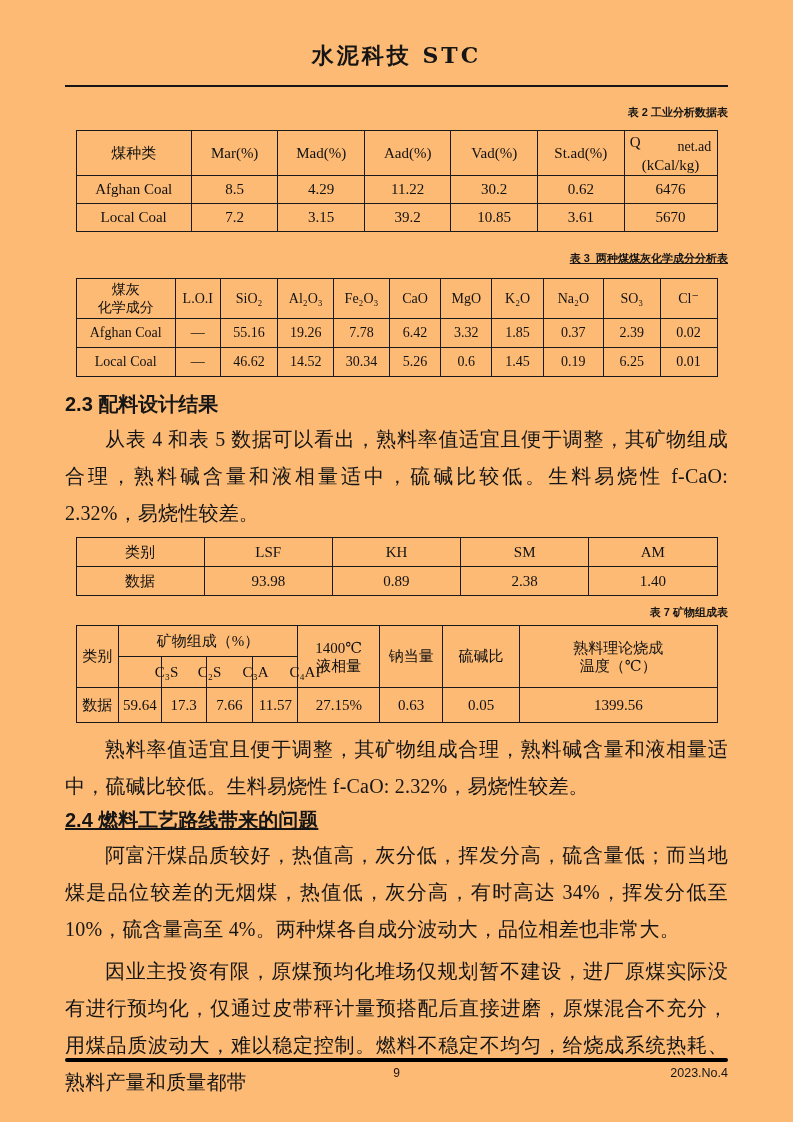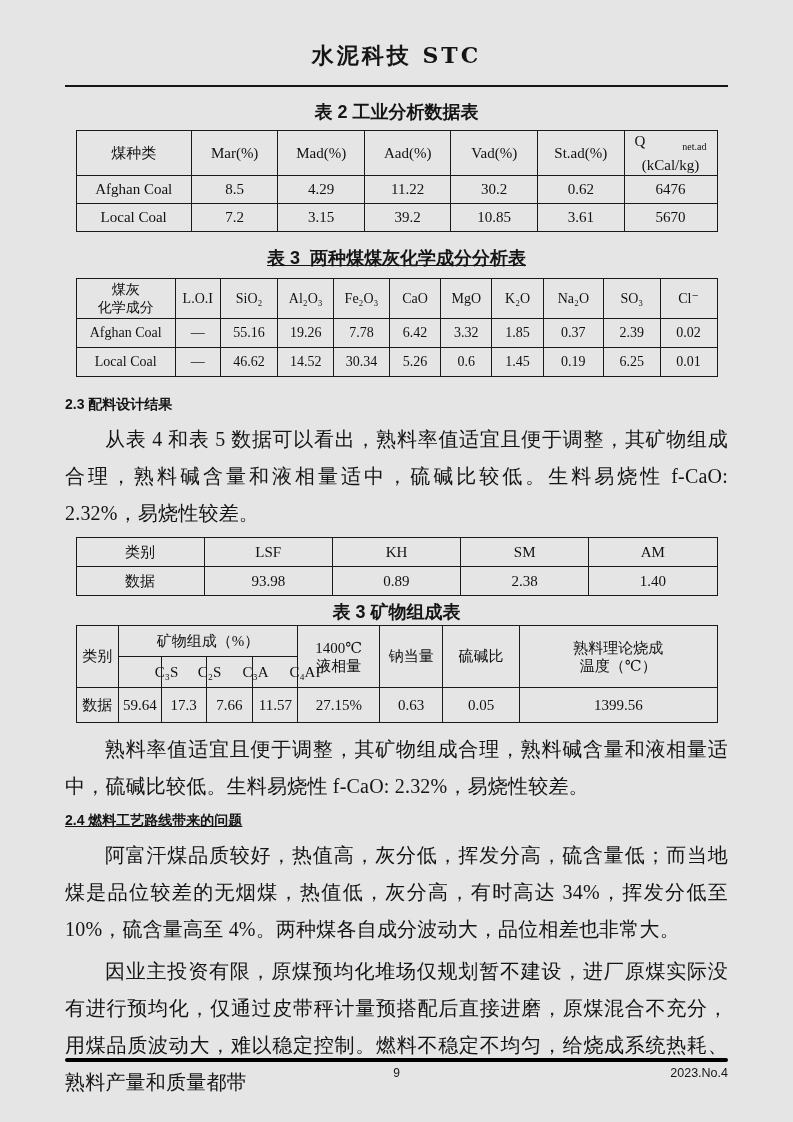--- a/index.html
+++ b/index.html
@@ -1,55 +1,55 @@
 <!DOCTYPE html>
 <html><head>
 <meta charset="utf-8">
 <style>
   * { margin:0; padding:0; box-sizing:border-box; }
   html,body { background:#fff; }
   .page {
     position:relative; width:793px; height:1122px; margin:0 auto;
-    background:#e5e5e5; color:#151515; overflow:hidden;
+    background:#fdba74; color:#151515; overflow:hidden;
     font-family:"Liberation Serif","DejaVu Serif",serif;
     padding:42px 65px 0 65px;
   }
   .journal-title {
     text-align:center; font-size:22px; font-weight:600; letter-spacing:3px;
     font-family:"DejaVu Serif","Liberation Serif",serif; line-height:26px;
   }
   .header-rule { margin-top:17px; border-top:2.6px solid #161616; }
   .tbl-caption {
-    text-align:center; font-family:"Liberation Sans","DejaVu Sans",sans-serif;
-    font-weight:600; font-size:18px; line-height:18px; white-space:pre;
+    text-align:right; font-family:"Liberation Sans","DejaVu Sans",sans-serif;
+    font-weight:600; font-size:11px; line-height:18px; white-space:pre;
   }
   .cap2 { margin-top:16px; }
   .cap3 { margin-top:17px;text-decoration:underline; }
   .cap4 { margin-top:6px; }
   .cap5 { margin-top:7px; }
   table {
     border-collapse:collapse; table-layout:fixed; width:642px; margin:9px auto 0 auto;
     font-size:15px; color:#111;
   }
   td,th { border:1.4px solid #1a1a1a; text-align:center; vertical-align:middle; font-weight:normal; padding:0 1px; }
   .t2 .hrow td { height:45px; }
   .t2 .drow td { height:28px; }
   .t3 { margin-top:11px; font-size:14px; }
   .t3 .hrow td { height:40px; }
   .t3 .drow td { height:29px; }
   .t4 .hrow td, .t4 .drow td { height:29px; }
   .t5 { margin-top:4px; }
   .t5 .h1 td { height:31px; }
   .t5 .h2 td { height:31px;padding-left:36px; }
   .t5 .drow td { height:35px; }
-  sub.qsub { font-size:10px;margin-left:37px; }
+  sub.qsub { font-size:14px;margin-left:37px; }
   .two-line { line-height:18px; }
   .section-heading {
     font-family:"Liberation Sans","DejaVu Sans",sans-serif; font-weight:bold;
-    font-size:14px; line-height:24px; margin-top:15px;
+    font-size:20px; line-height:24px; margin-top:15px;
   }
   .h23 { margin-top:15px; }
   .h24 { margin-top:3px;text-decoration:underline; }
   .body-para {
     font-size:20px; line-height:37px; text-align:justify; text-indent:2em;
     margin-top:5px; letter-spacing:0.2px;
   }
   .footer-rule {
     position:absolute; left:65px; right:65px; top:1058px;
     height:3.5px; background:#000; border-radius:2px;
@@ -199,21 +199,21 @@
     <tr class="drow">
       <td>数据</td>
       <td>93.98</td>
       <td>0.89</td>
       <td>2.38</td>
       <td>1.40</td>
     </tr>
   </tbody>
     </table>
 
-  <div class="tbl-caption cap5">表 3 矿物组成表</div>
+  <div class="tbl-caption cap5">表 7 矿物组成表</div>
   <table class="t5">
     <colgroup>
       <col style="width:6.6%">
         <col style="width:6.7%">
         <col style="width:7.0%">
         <col style="width:7.3%">
         <col style="width:7.0%">
       <col style="width:12.8%">
         <col style="width:9.8%">
         <col style="width:12.0%">

